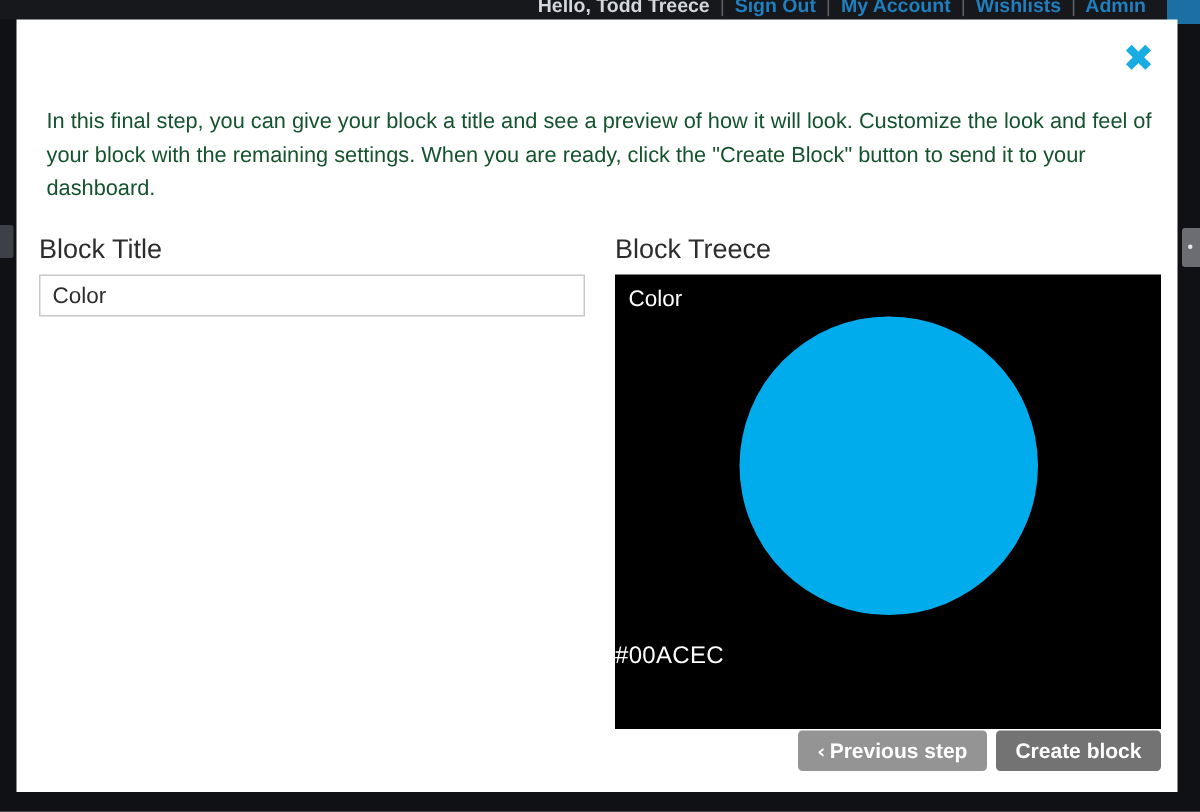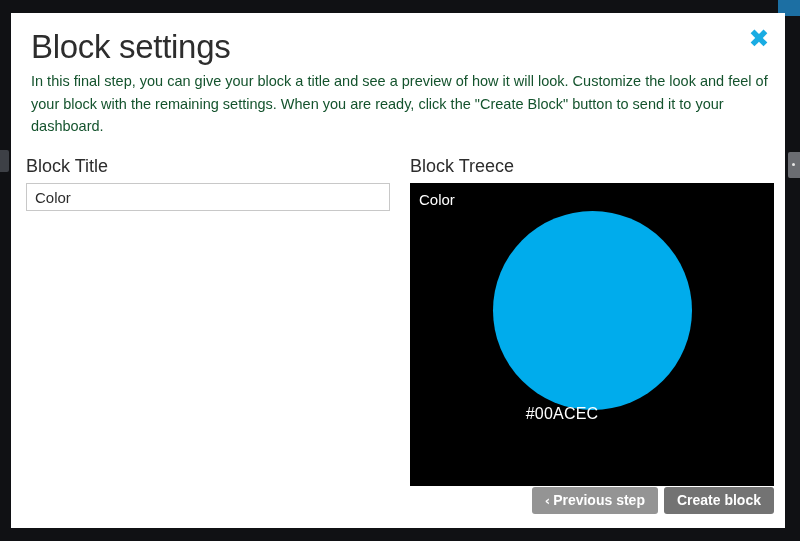--- a/index.html
+++ b/index.html
@@ -202,24 +202,23 @@
     position: absolute;
     top: 28px;
     left: 83px;
     width: 199px;
     height: 199px;
     border-radius: 50%;
     background: #00acec;
   }
   #preview-hex {
     position: absolute;
-    top: 220px;
+    top: 244px;
     left: 0;
     width: 304px;
-    text-align: center;
     font-size: 16px;
     line-height: 22px;
     color: #ffffff;
     letter-spacing: 0.2px;
   }
 
   
   #modal-footer {
     position: absolute;
     left: 0;
@@ -251,34 +250,46 @@
     font-family: "DejaVu Sans", sans-serif;
     font-size: 13px;
     padding-right: 3px;
   }
 </style>
 </head>
 <body>
 
 <div id="page-backdrop">
 
+  <div id="top-nav">
+    <span class="nav-inner">
+      <span class="nav-greeting">Hello, Todd Treece</span>
+      <span class="nav-sep">|</span>
+      <a class="nav-link" href="#">Sign Out</a>
+      <span class="nav-sep">|</span>
+      <a class="nav-link" href="#">My Account</a>
+      <span class="nav-sep">|</span>
+      <a class="nav-link" href="#">Wishlists</a>
+      <span class="nav-sep">|</span>
+      <a class="nav-link" href="#">Admin</a>
+    </span>
+  </div>
 
   <div id="nav-right-block"></div>
   <div id="left-ghost"></div>
   <div id="side-tab">
     <span class="dot"></span>
   </div>
 
 </div>
 
 <div id="modal">
 
   <div id="modal-close">✖</div>
 
-  <h1 id="modal-title">Block settings</h1>
 
   <p id="modal-desc">In this final step, you can give your block a title and see a preview of how it will look. Customize the look and feel of your block with the remaining settings. When you are ready, click the "Create Block" button to send it to your dashboard.</p>
 
   <div id="col-left">
     <div class="field-label">Block Title</div>
     <input id="block-title-input" type="text" value="Color" style="">
   </div>
 
   <div id="col-right">
     <div class="field-label">Block Treece</div>

